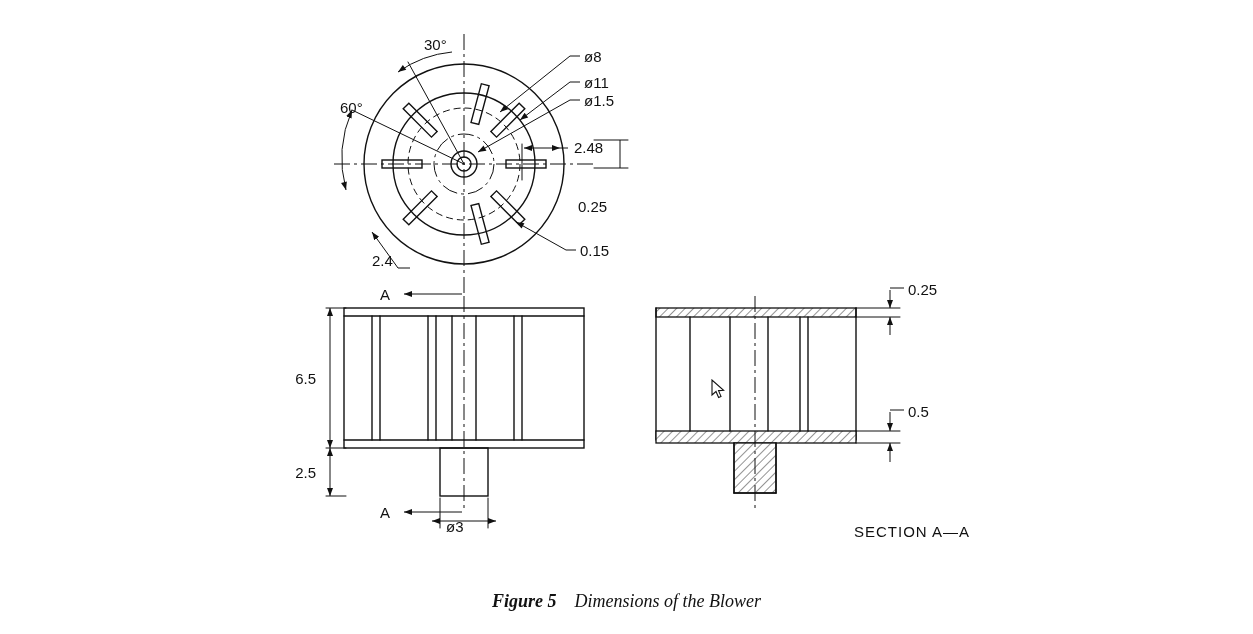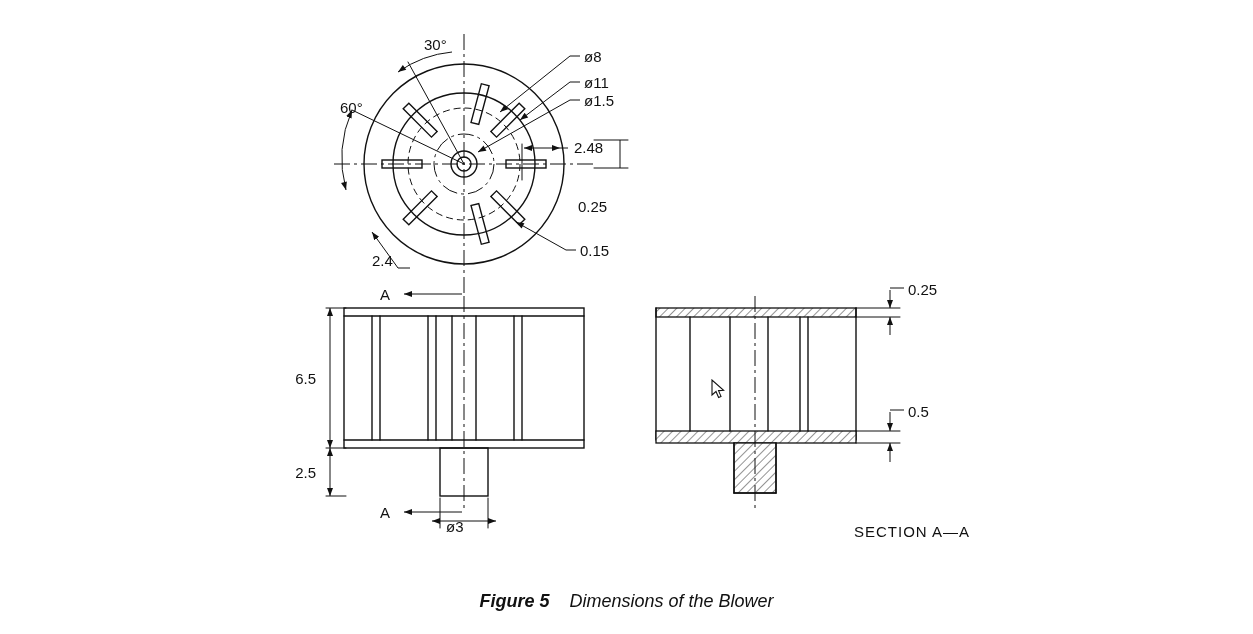--- a/index.html
+++ b/index.html
@@ -41,21 +41,21 @@
     font-size: 15px;
     fill: #111111;
     letter-spacing: 1px;
   }
   .caption {
     position: absolute;
     left: 0;
     top: 591px;
     width: 1253px;
     text-align: center;
-    font-family: Liberation Sans, sans-serif;
+    font-family: Liberation Serif, serif;
     font-size: 18px;
     color: #111111;
   }
   .caption .fignum {
     font-weight: bold;
     font-style: italic;
   }
   .caption .figtext {
     font-style: italic;
   }

